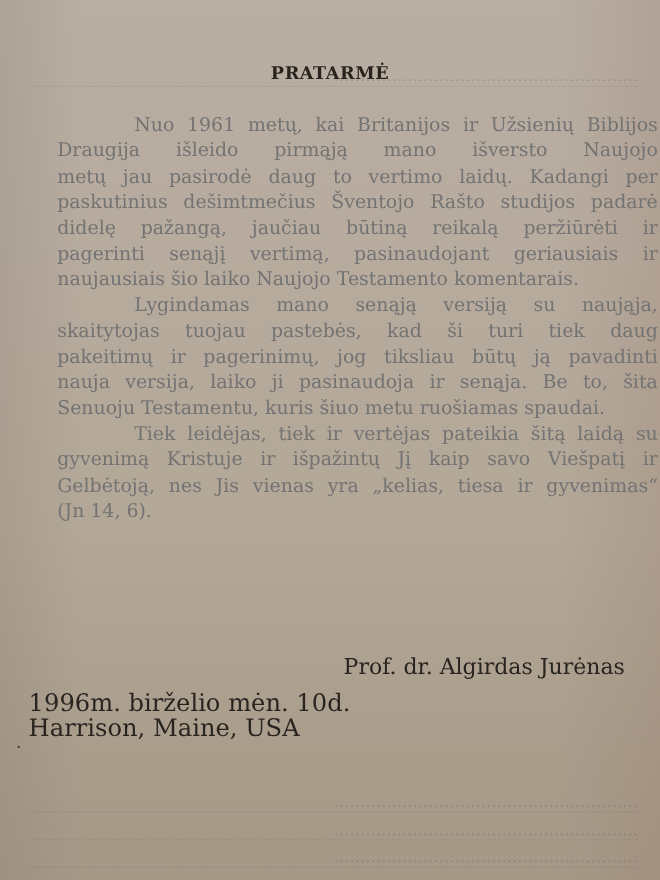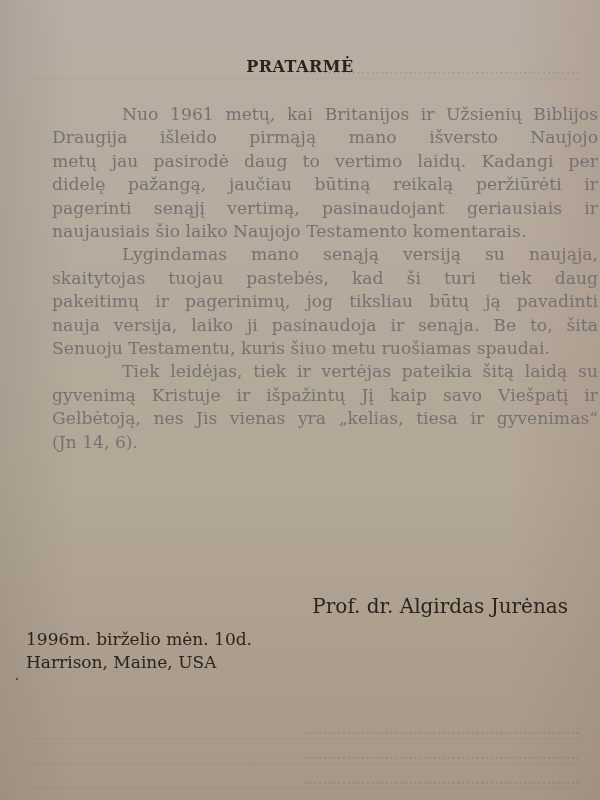--- a/index.html
+++ b/index.html
@@ -32,41 +32,42 @@
   .line { display: block; text-align: justify; text-align-last: justify; white-space: nowrap; }
   .line.last { text-align-last: left; }
   .line.indent { padding-left: 70px; }
   .signature {
     position: absolute; top: 594px; right: 32px;
     font-size: 20px; color: #2a2420;
     font-family: "DejaVu Serif", serif;
   }
   .dateline {
     position: absolute; top: 628px; left: 26px;
-    font-size: 17px; line-height: 23px; color: #2a2420;
+    font-size: 22px; line-height: 23px; color: #2a2420;
   }
   .dot { position: absolute; top: 678px; left: 16px; width: 2px; height: 2px; background: #333; border-radius: 50%; }
 </style>
 </head>
 <body>
 
 <div class="page-shade"></div>
 
 <div class="bleed" style="top:60px;">..........................................................</div>
 <div class="bleed" style="top:720px;">..........................................................</div>
 <div class="bleed" style="top:745px;">..........................................................</div>
 <div class="bleed" style="top:770px;">..........................................................</div>
 
 <div class="title">PRATARMĖ</div>
 
 <div class="body-text">
   <div>
     <span class="line indent">Nuo 1961 metų, kai Britanijos ir Užsienių Biblijos</span>
     <span class="line">Draugija išleido pirmąją mano išversto Naujojo</span>
     <span class="line">metų jau pasirodė daug to vertimo laidų. Kadangi per</span>
+    <span class="line">paskutinius dešimtmečius Šventojo Rašto studijos padarė</span>
     <span class="line">didelę pažangą, jaučiau būtiną reikalą peržiūrėti ir</span>
     <span class="line">pagerinti senąjį vertimą, pasinaudojant geriausiais ir</span>
     <span class="line last">naujausiais šio laiko Naujojo Testamento komentarais.</span>
   </div>
   <div>
     <span class="line indent">Lygindamas mano senąją versiją su naująja,</span>
     <span class="line">skaitytojas tuojau pastebės, kad ši turi tiek daug</span>
     <span class="line">pakeitimų ir pagerinimų, jog tiksliau būtų ją pavadinti</span>
     <span class="line">nauja versija, laiko ji pasinaudoja ir senąja. Be to, šita</span>
     <span class="line last">Senuoju Testamentu, kuris šiuo metu ruošiamas spaudai.</span>

